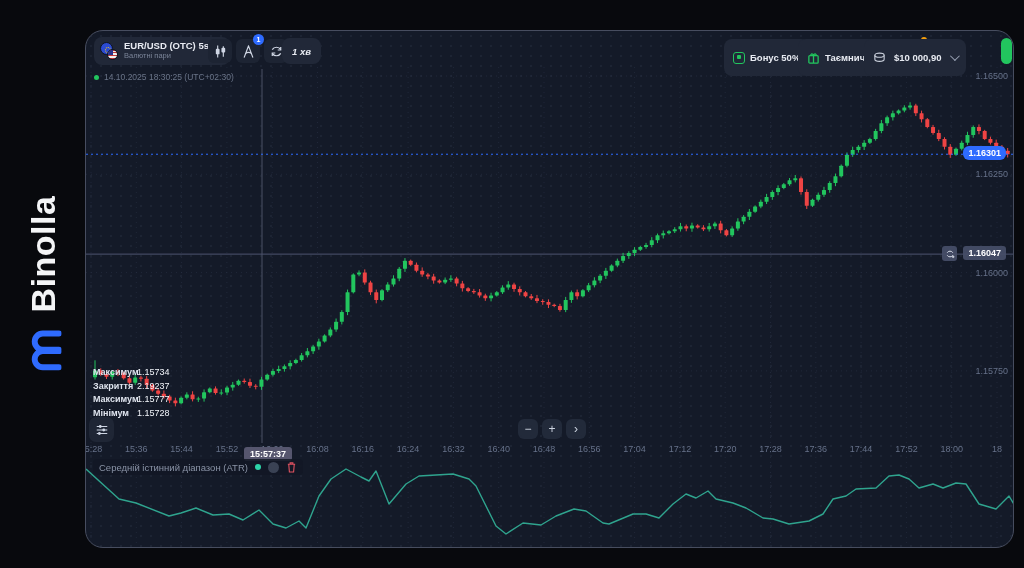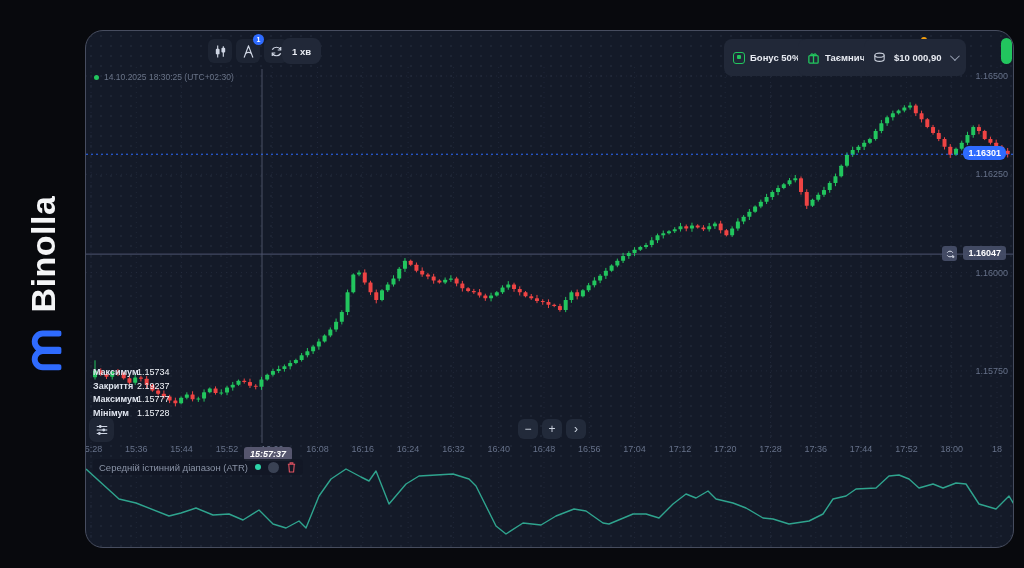--- a/index.html
+++ b/index.html
@@ -46,21 +46,21 @@
              background:#27348b; border-radius:4px 0 0 0; }
   .sym-col { display:flex; flex-direction:column; line-height:1.15; }
   .sym-name { font-size:9.5px; font-weight:bold; }
   .sym-cat { font-size:7.5px; color:#7a8498; }
 
   .icon-btn { position:absolute; top:8px; width:24px; height:24px; background:#1d2433;
               border-radius:6px; display:flex; align-items:center; justify-content:center; }
   .badge-count { position:absolute; right:-4px; top:-5px; width:11px; height:11px;
                  background:#2e6bff; color:#fff; font-size:7px; font-weight:bold;
                  border-radius:50%; display:flex; align-items:center; justify-content:center; }
-  .tf-pill { left:196px; top:7px; height:26px; padding:0 10px; font-size:9.5px; font-weight:bold; }
+  .tf-pill { left:196px; top:7px; height:26px; padding:0 10px; font-size:9.5px; font-weight:bold;font-style:italic; }
 
   .right-pill { background:#212838; border-radius:8px; position:absolute; top:8px; height:37px;
                 display:flex; align-items:center; gap:5px; padding:0 9px; color:#e8ebf2;
                 font-size:9.5px; font-weight:bold; }
   .bonus-pill { left:638px; }
   .box-pill { left:712px; }
   .orange-dot { position:absolute; right:-2px; top:-2px; width:6px; height:6px;
                 border-radius:50%; background:#f59e0b; }
   .balance-pill { left:778px;gap:8px; }
   .deposit-sliver { position:absolute; right:1px; top:7px; width:11px; height:26px;
@@ -94,21 +94,21 @@
 
   .price-badge { position:absolute; font-size:9px; font-weight:bold; color:#fff;
                  padding:2px 5px; border-radius:3px; }
   .cur-badge { right:7px; top:115px; background:#2e6bff;border-radius:6px; }
   .strike-badge { right:7px; top:215px; background:rgba(70,78,104,.92); }
   .strike-chip { position:absolute; right:56px; top:215px; width:15px; height:15px;
                  background:rgba(70,78,104,.92); border-radius:3px; display:flex;
                  align-items:center; justify-content:center; }
 
   .marker-badge { position:absolute; left:158px; top:416px; background:#56566e; color:#fff;
-                  font-size:9px; font-weight:bold; padding:2px 6px; border-radius:3px;font-style:italic; }
+                  font-size:9px; font-weight:bold; padding:2px 6px; border-radius:3px; }
 
   .atr-row { position:absolute; left:7px; top:428px; display:flex; align-items:center; gap:7px;
              background:rgba(18,23,36,.85); padding:2px 6px; border-radius:4px; }
   .atr-label { font-size:9.5px; color:#8a93a6; }
   .teal-dot { width:6px; height:6px; border-radius:50%; background:#2dd4a8; }
   .vis-icon { width:11px; height:11px; border-radius:50%; background:#3a4254; }
 </style>
 </head>
 <body>
 
@@ -493,20 +493,31 @@
       <line x1="910.1800000000001" y1="108.61976000000469" x2="910.1800000000001" y2="117.97792000000314" stroke="#ef4444" stroke-width="1"></line>
       <rect x="908.1800000000001" y="111.84400000000137" width="4" height="3.9319999999995616" fill="#ef4444" rx="0.5"></rect>
       <line x1="915.9200000000001" y1="114.08524000000034" x2="915.9200000000001" y2="122.42108000000431" stroke="#ef4444" stroke-width="1"></line>
       <rect x="913.9200000000001" y="115.77600000000093" width="4" height="3.931999999999576" fill="#ef4444" rx="0.5"></rect>
       <line x1="921.6600000000001" y1="116.9949199999967" x2="921.6600000000001" y2="126.47103999999418" stroke="#ef4444" stroke-width="1"></line>
       <rect x="919.6600000000001" y="119.70800000000051" width="4" height="3.538799999996982" fill="#ef4444" rx="0.5"></rect>
       <line x1="0" y1="123.24679999999749" x2="929" y2="123.24679999999749" class="cur-line"></line>
       <polyline points="0,438 33,468 50,472 83,485 95,482 110,477 127,484 143,483 157,489 173,479 187,493 200,497 213,490 220,497 233,465 245,448 260,438 275,446 283,450 290,440 303,473 320,453 333,445 367,443 383,448 390,455 410,495 420,503 437,492 455,494 470,485 488,478 500,480 517,492 523,493 547,483 560,483 573,487 587,473 600,463 610,467 622,460 630,468 647,472 660,477 677,487 687,488 703,493 723,490 737,483 747,468 760,465 770,458 790,457 803,445 813,444 823,448 833,457 847,453 857,457 870,452 880,453 893,473 910,478 923,465 929,475" class="atr-line"></polyline>
     </svg>
 
+  <div class="pill symbol-pill">
+    <span class="flags">
+      <span class="flag-eu"></span>
+        <span class="flag-us"></span>
+    </span>
+    <span class="sym-col">
+      <span class="sym-name">EUR/USD (OTC) 5s</span>
+      <span class="sym-cat">Валютні пари</span>
+    </span>
+    <span class="chev"></span>
+  </div>
 
   <div class="icon-btn" style="left:122px">
     <svg width="15" height="15" viewBox="0 0 16 16">
       <line x1="5" y1="1.5" x2="5" y2="14.5" stroke="#cfd6e4" stroke-width="1.2"></line>
       <rect x="3" y="5" width="4" height="6" rx="1" fill="#cfd6e4"></rect>
       <line x1="11" y1="2.5" x2="11" y2="13.5" stroke="#cfd6e4" stroke-width="1.2"></line>
       <rect x="9" y="4" width="4" height="5" rx="1" fill="#cfd6e4"></rect>
     </svg>
   </div>
 

